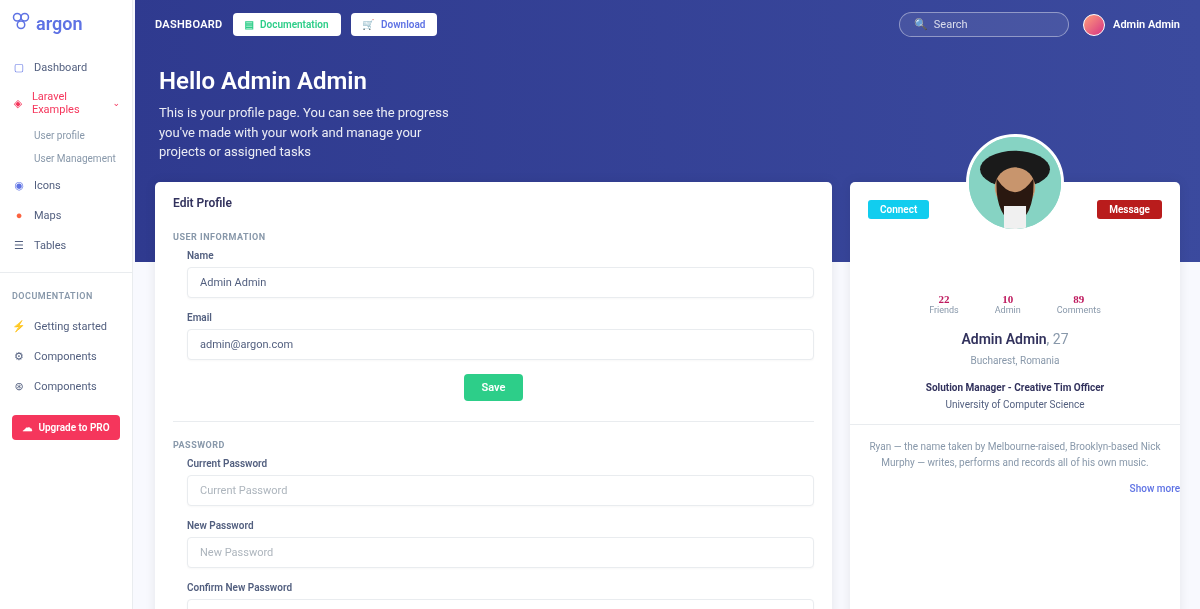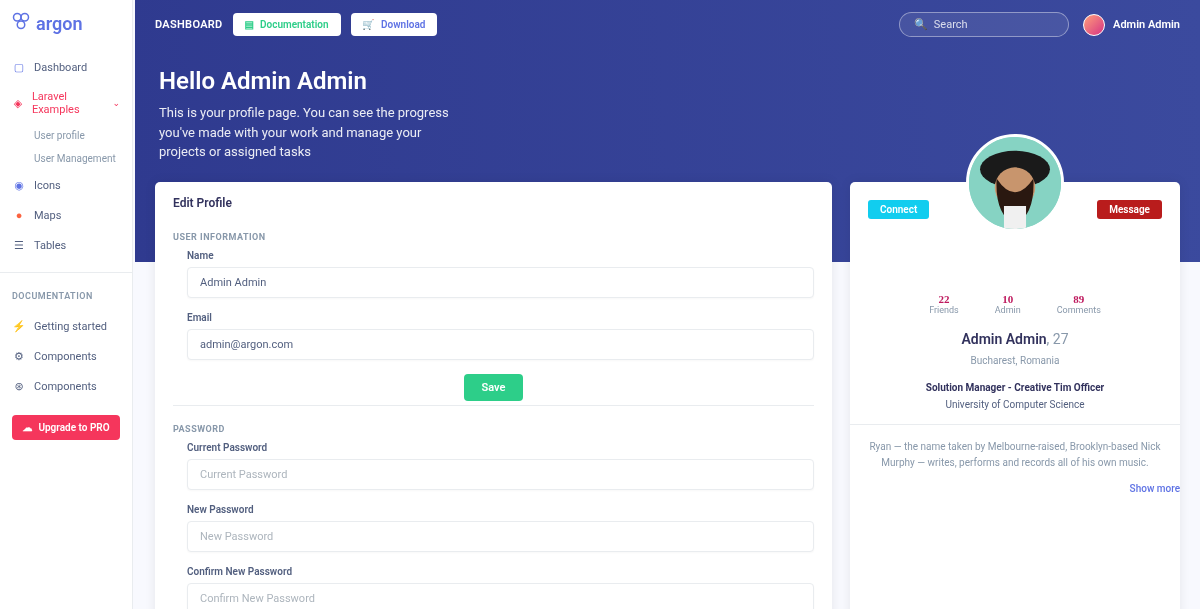--- a/index.html
+++ b/index.html
@@ -39,21 +39,21 @@
 .card-edit { flex: 1; min-width: 0; }
 .card-profile { width: 330px; flex-shrink: 0; position: relative; padding-bottom: 20px; }
 .card-header { padding: 14px 18px 12px; font-size: 12px; font-weight: 600; color: #32325d; border-bottom: 0; }
 .card-body { padding: 0 18px 18px; }
 .section-label { font-size: 9px; font-weight: 700; color: #8898aa; letter-spacing: 0.5px; text-transform: uppercase; padding: 10px 0 8px; }
 .form-block { padding-left: 14px; }
 .form-group { margin-bottom: 14px; }
 .form-label { font-size: 10px; font-weight: 600; color: #525f7f; display: block; margin-bottom: 6px; }
 .form-input { width: 100%; border: 1px solid #e9ecef; border-radius: 4px; padding: 8px 12px; font-size: 11px; color: #525f7f; background: #fff; outline: none; box-shadow: 0 1px 2px rgba(0,0,0,0.03); }
 .form-input::placeholder { color: #adb5bd; }
-.btn-save { background: #2dce89; color: #fff; border: none; padding: 7px 18px; border-radius: 4px; font-size: 11px; font-weight: 600; cursor: pointer; display: block; margin: 12px auto 4px; }
+.btn-save { background: #2dce89; color: #fff; border: none; padding: 7px 18px; border-radius: 4px; font-size: 11px; font-weight: 600; cursor: pointer; display: block; margin: 12px auto 20px; }
 .divider { height: 1px; background: #e9ecef; margin: 4px 0 8px; }
 .profile-top { display: flex; justify-content: space-between; padding: 18px 18px 0; }
 .btn-sm { padding: 4px 12px; border-radius: 3px; font-size: 10px; font-weight: 600; cursor: pointer; border: none; }
 .btn-connect { background: #11cdef; color: #fff; }
 .btn-message { background: #b91c1c; color: #fff; }
 .avatar-lg { width: 98px; height: 98px; border-radius: 50%; position: absolute; left: 50%; top: -48px; transform: translateX(-50%); overflow: hidden; border: 3px solid #fff; background: #86d3c3; }
 .avatar-lg svg { width: 100%; height: 100%; }
 .profile-stats { display: flex; justify-content: center; gap: 36px; margin-top: 60px; padding: 14px 0 6px; }
 .stat { text-align: center; }
 .stat-value { font-size: 11px; font-weight: 700; color: #be185d; font-family: Liberation Serif, serif; }

